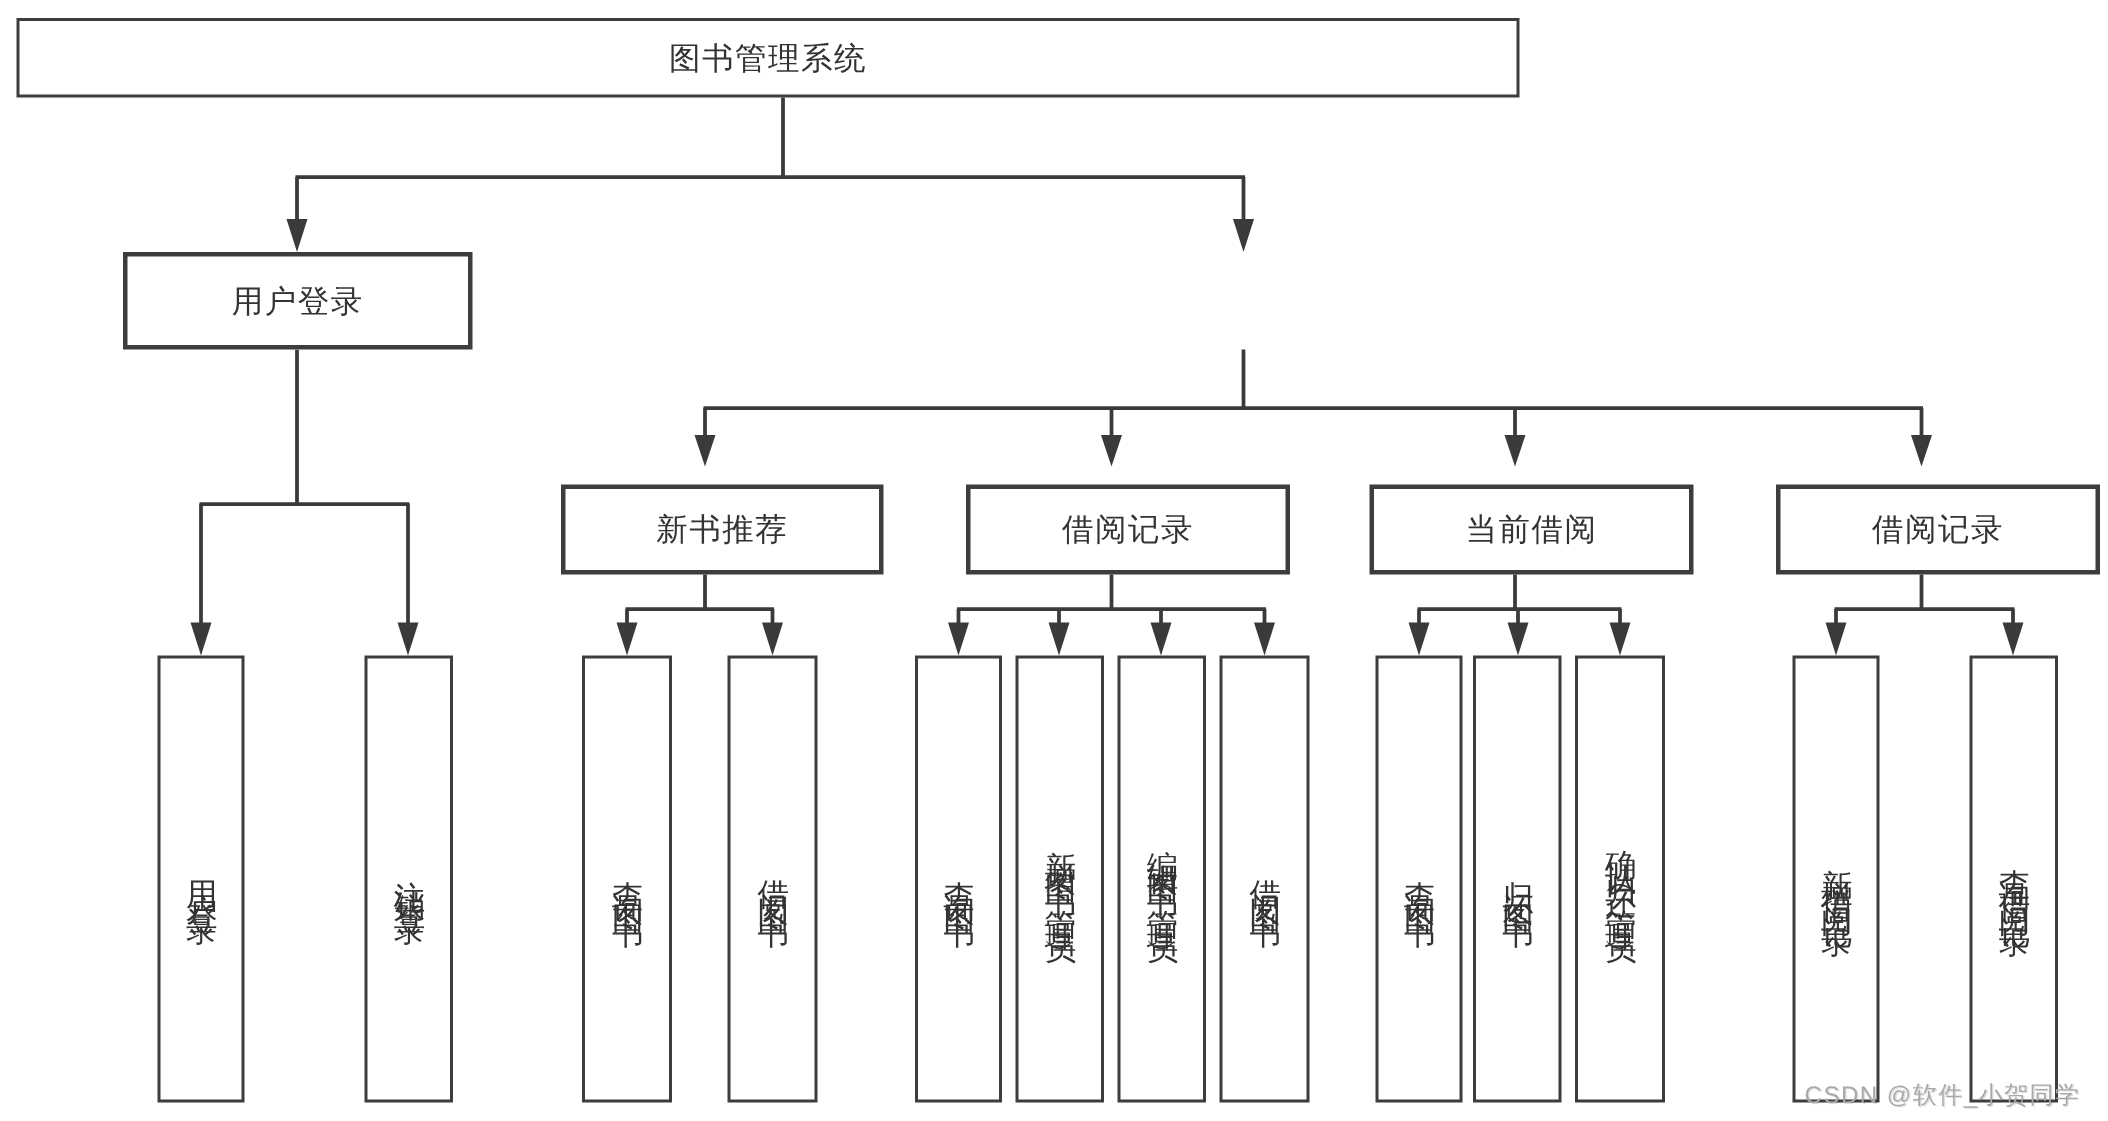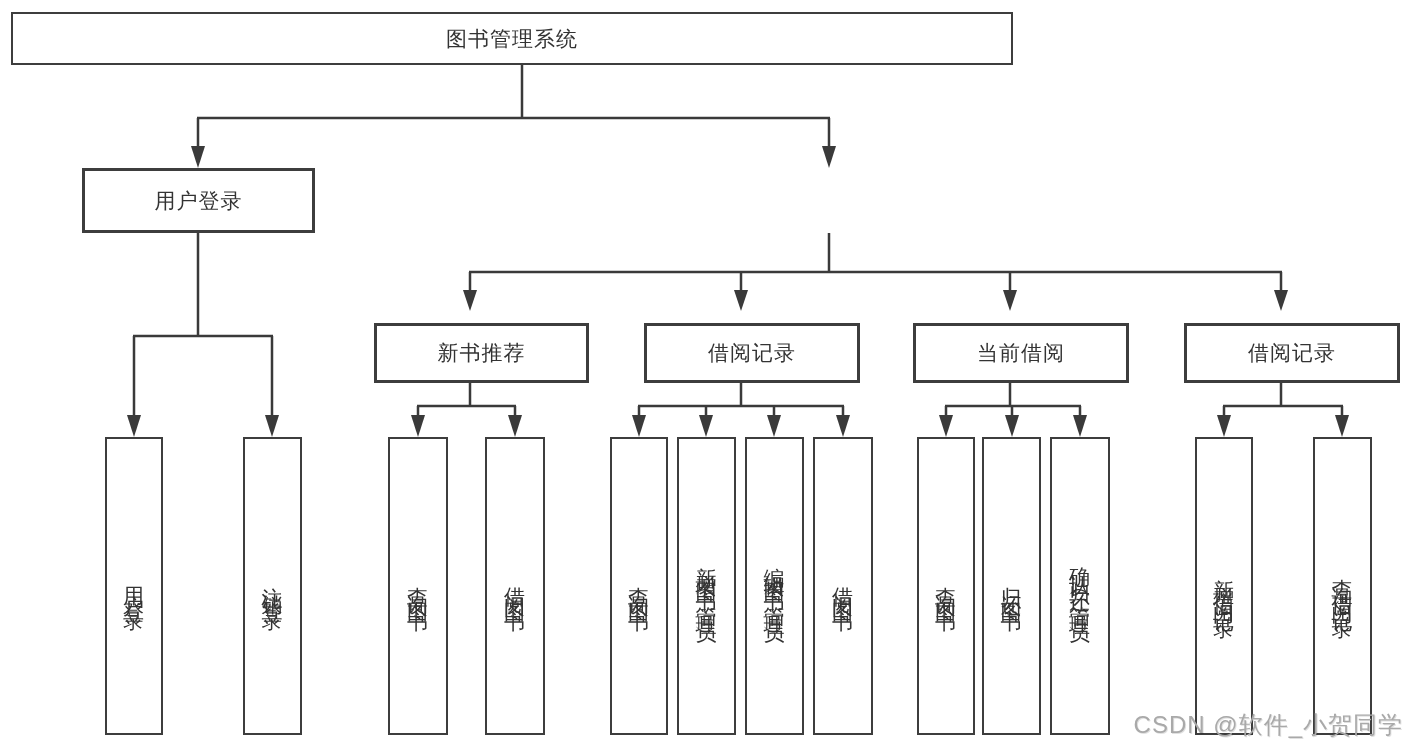--- a/index.html
+++ b/index.html
@@ -42,22 +42,22 @@
   }
   .leaf span {
     writing-mode: vertical-rl;
     text-orientation: mixed;
     letter-spacing: 8px;
     font-size: 21px;
     line-height: 1;
   }
   .watermark {
     position: absolute;
-    right: 2px; bottom: 6px;
-    font-size: 24px;
+    right: 18px; bottom: 6px;
+    font-size: 16px;
     color: #a9a9a9;
     letter-spacing: 1px;
     text-shadow: 1px 1px 0 rgba(0,0,0,0.12);
   }
 </style>
 </head>
 <body>
 
 <div id="canvas">
 

